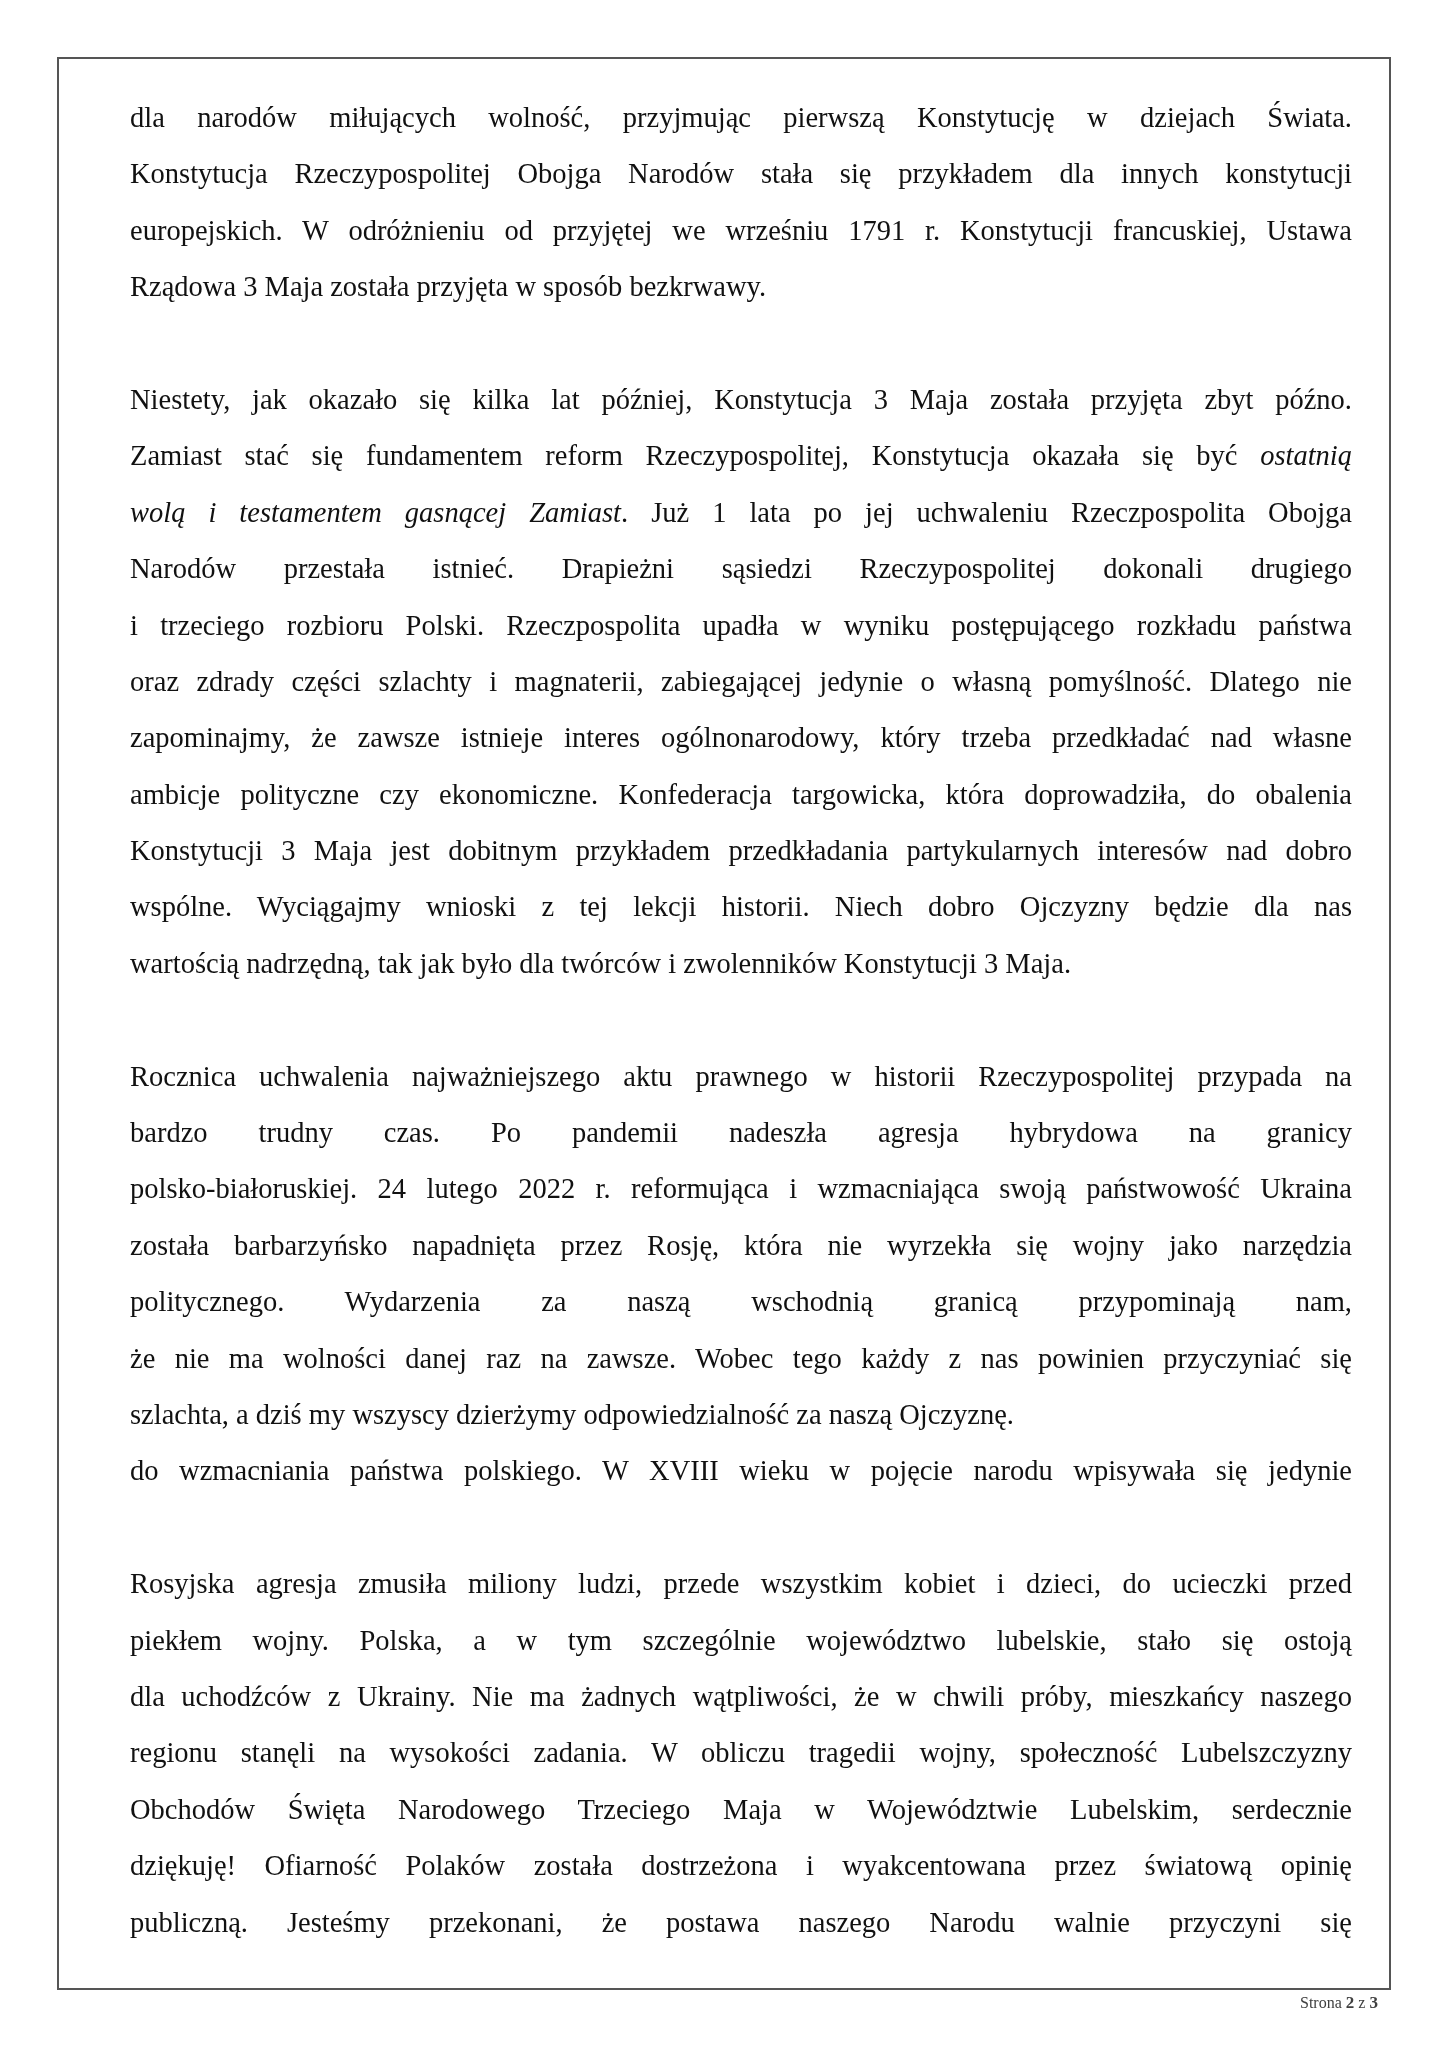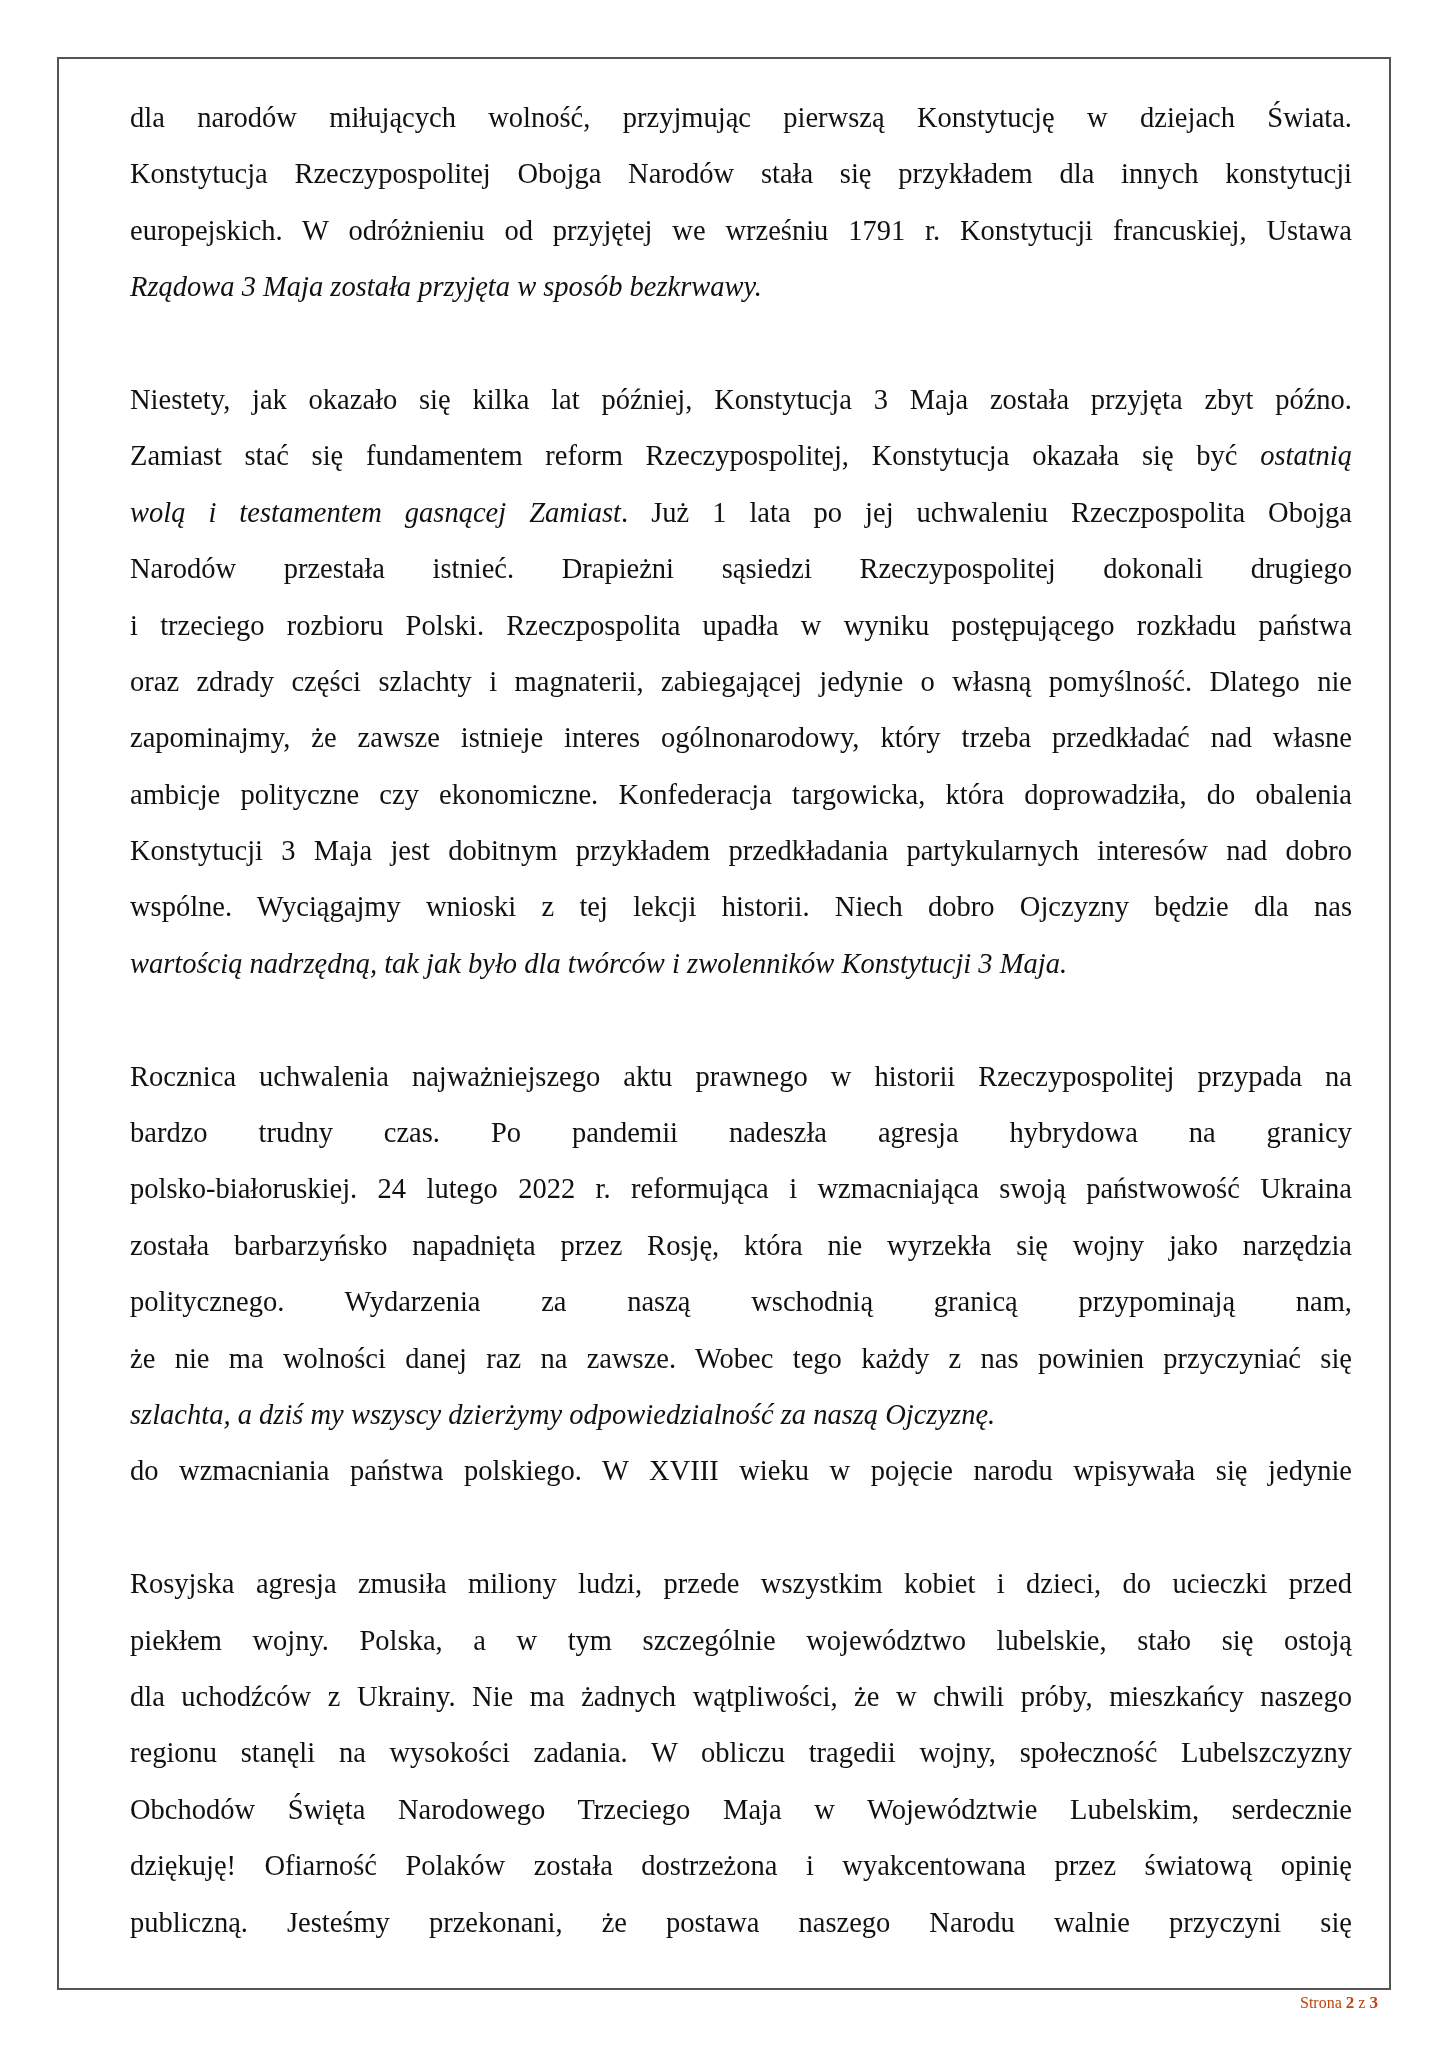--- a/index.html
+++ b/index.html
@@ -37,30 +37,29 @@
     }
     .line {
       display: block;
       height: 56.4px;
       white-space: nowrap;
       text-align: justify;
       text-align-last: justify;
     }
     .line.last {
       text-align-last: left;
-      font-style: italic;
     }
     .line i {
     }
     .footer {
       position: absolute;
       left: 1300px;
       top: 1993px;
       font-size: 16px;
-      color: #c2410c;
+      color: #404040;
       white-space: nowrap;
     }
     .footer b {
       font-weight: bold;
       font-size: 17px;
     }
   </style>
 </head>
 <body>
 

